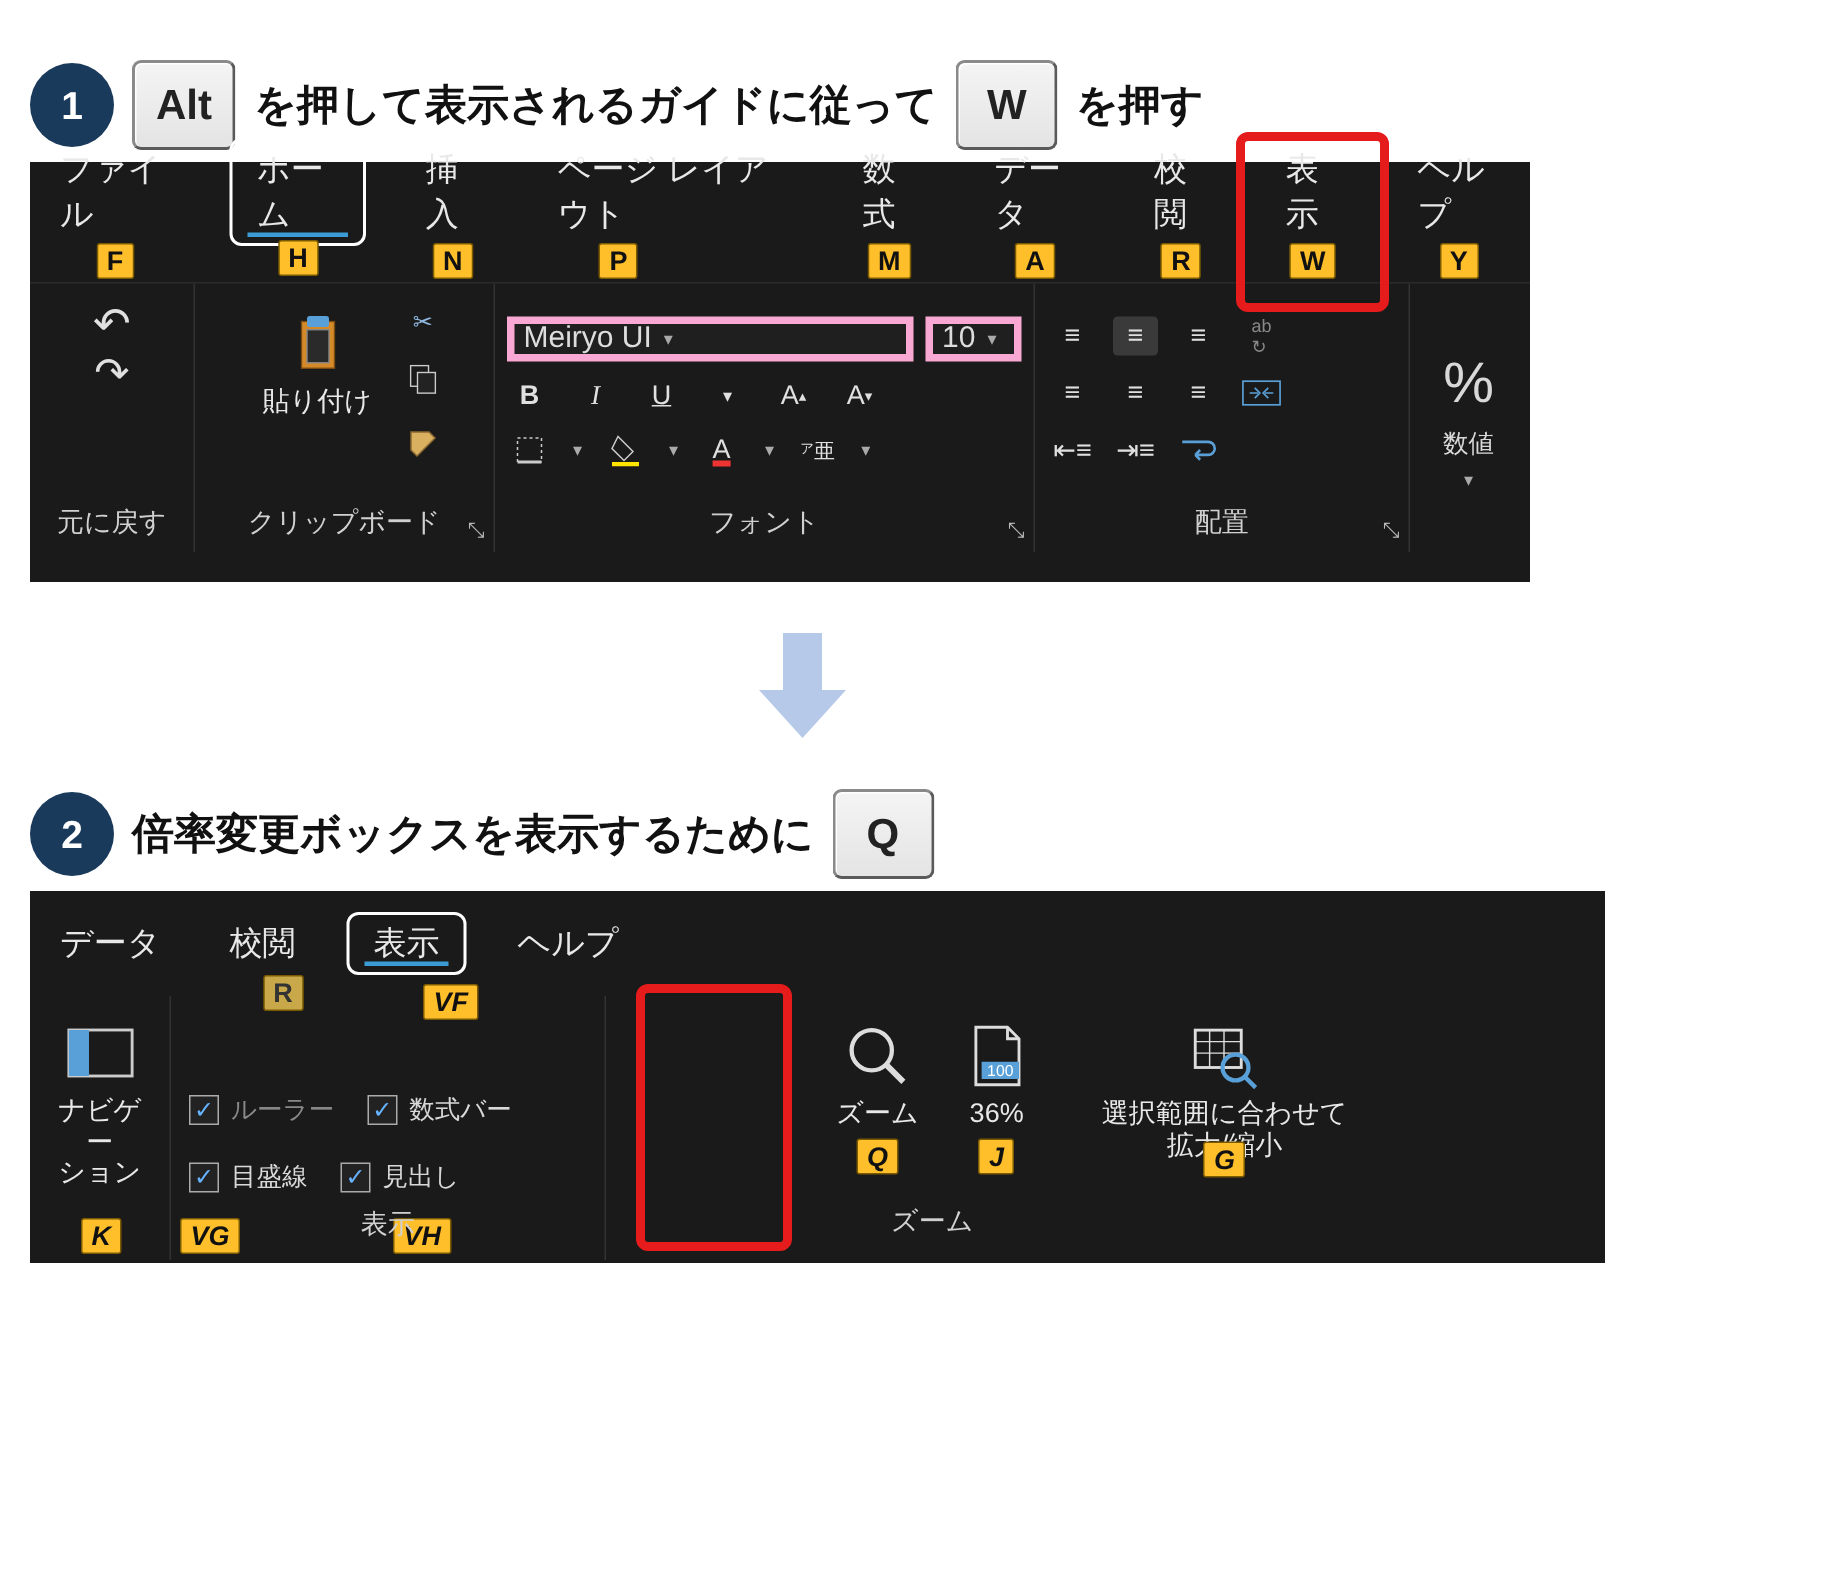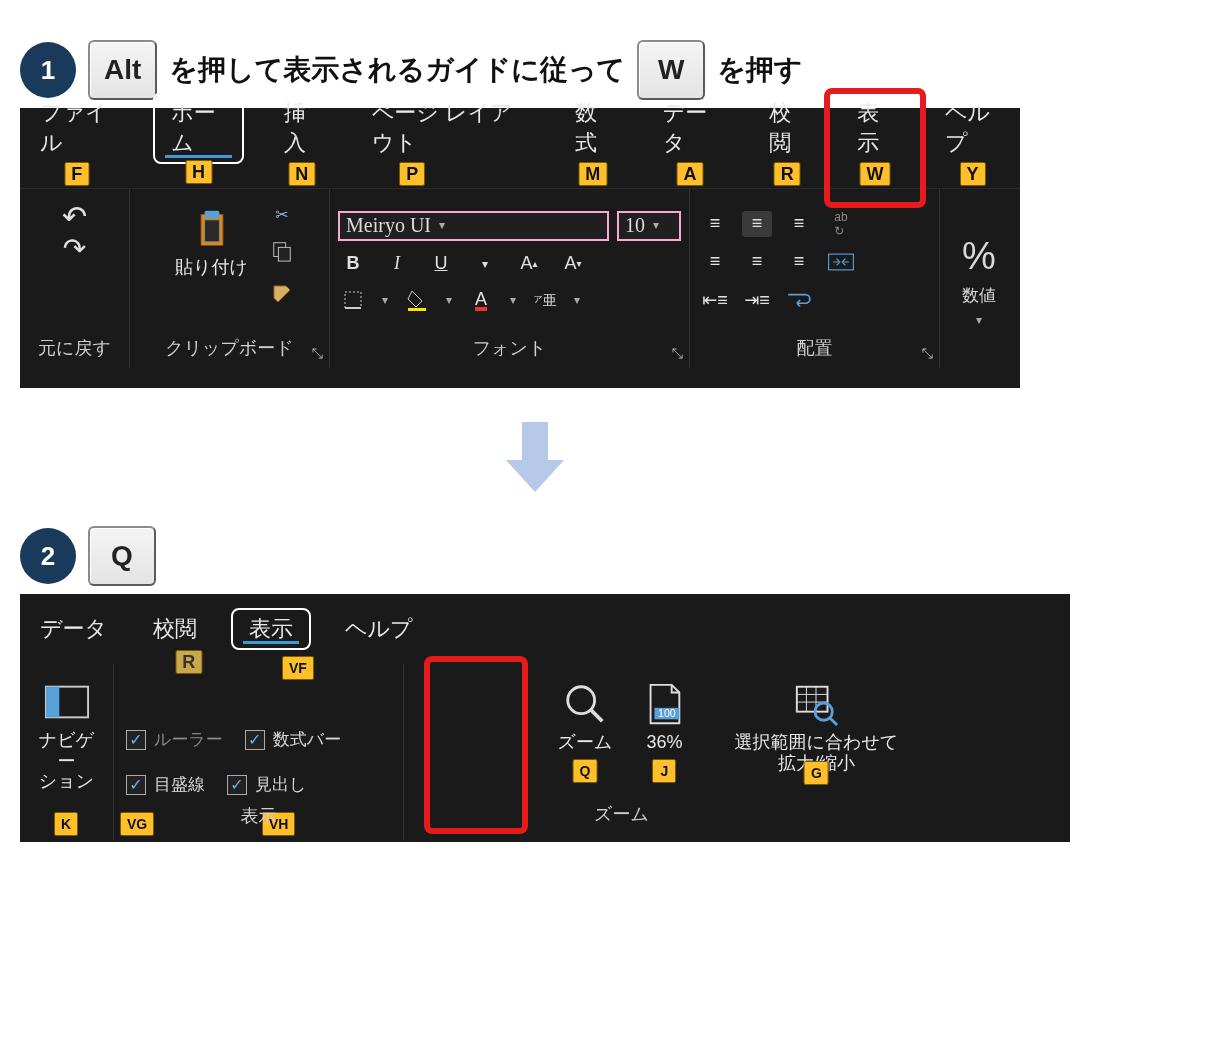--- a/index.html
+++ b/index.html
@@ -145,24 +145,23 @@
   .vcol { display: flex; flex-direction: column; align-items: center; gap: 6px; }
   .hrow { display: flex; align-items: center; gap: 8px; }
   .btn-sm {
     width: 30px; height: 26px;
     display: inline-flex; align-items: center; justify-content: center;
     color: #e0e0e0; font-size: 18px;
   }
   .small-label { font-size: 17px; color: #d8d8d8; }
   .font-dd {
     display: flex; align-items: center;
-    border: 2px solid #f9a8d4; background: #1f1f1f;
+    border: 5px solid #f9a8d4; background: #1f1f1f;
     padding: 2px 6px; font-size: 20px; color: #ddd;
     height: 30px;
-    font-family: Liberation Serif, serif;
   }
   .font-dd .caret { margin-left: 8px; font-size: 12px; color: #aaa; }
   .icon-svg { width: 26px; height: 26px; }
   .big-btn {
     display: flex; flex-direction: column; align-items: center;
     padding: 6px 10px 2px 10px; gap: 4px;
   }
   .big-btn .icon-lg { width: 48px; height: 48px; display: flex; align-items: center; justify-content: center; }
   .big-btn .lbl { font-size: 18px; text-align: center; line-height: 1.15; }
   .arrow-down {
@@ -177,27 +176,28 @@
     gap: 26px; height: 100%; padding: 0 10px 0 14px; font-size: 21px; color: #e4e4e4;
     border-right: 1px solid #333;
   }
   .check { width: 20px; height: 20px; border: 1px solid #aaa; display: inline-flex; align-items: center; justify-content: center; color: #66b3ff; font-size: 16px; background: #222; }
   .dim-text { color: #888; }
   .keytip-free {
     position: absolute;
     background: #ffbf2b;
     color: #111;
     font-weight: bold;
-    font-size: 14px;
+    font-size: 18px;
     padding: 0 6px;
     border: 1px solid #7a5a00;
     border-radius: 2px;
     line-height: 22px;
     min-width: 24px;
     text-align: center;
+    font-style: italic;
   }
 </style>
 </head>
 <body>
 
 <div class="step-header">
   <div class="step-num">1</div>
   <span class="key-cap">Alt</span>
   <span class="step-text">を押して表示されるガイドに従って</span>
   <span class="key-cap">W</span>
@@ -347,20 +347,21 @@
   </div>
 </div>
 
 <div class="arrow-down">
   <div class="stem"></div>
     <div class="head"></div>
 </div>
 
 <div class="step-header">
   <div class="step-num">2</div>
+  <span class="step-text">倍率変更ボックスを表示するために</span>
   <span class="key-cap">Q</span>
 </div>
 
 <div class="ribbon ribbon2">
   <div class="tab-row" style="gap:22px; font-size:22px;">
     <div class="tab"><span>データ</span></div>
     <div class="tab" style="position:relative;"><span>校閲</span><span class="keytip dim" style="bottom:-24px;left:70%;">R</span></div>
     <div class="tab active"><span>表示</span></div>
     <div class="tab"><span>ヘルプ</span></div>
   </div>

